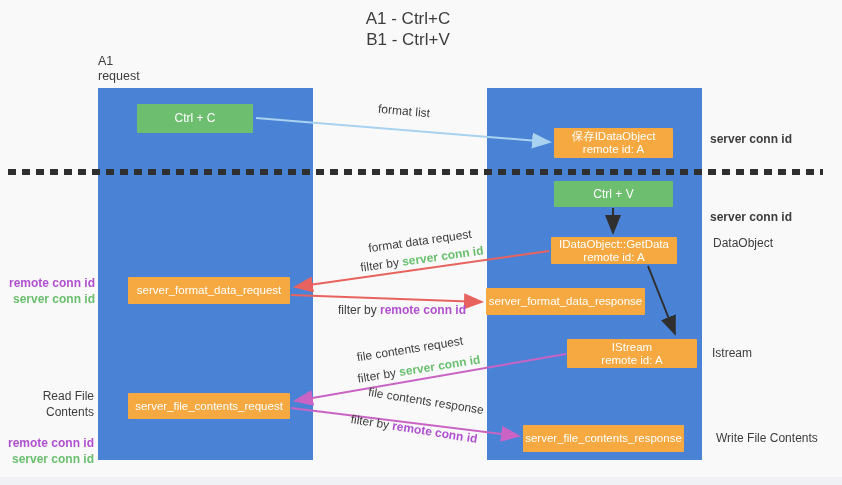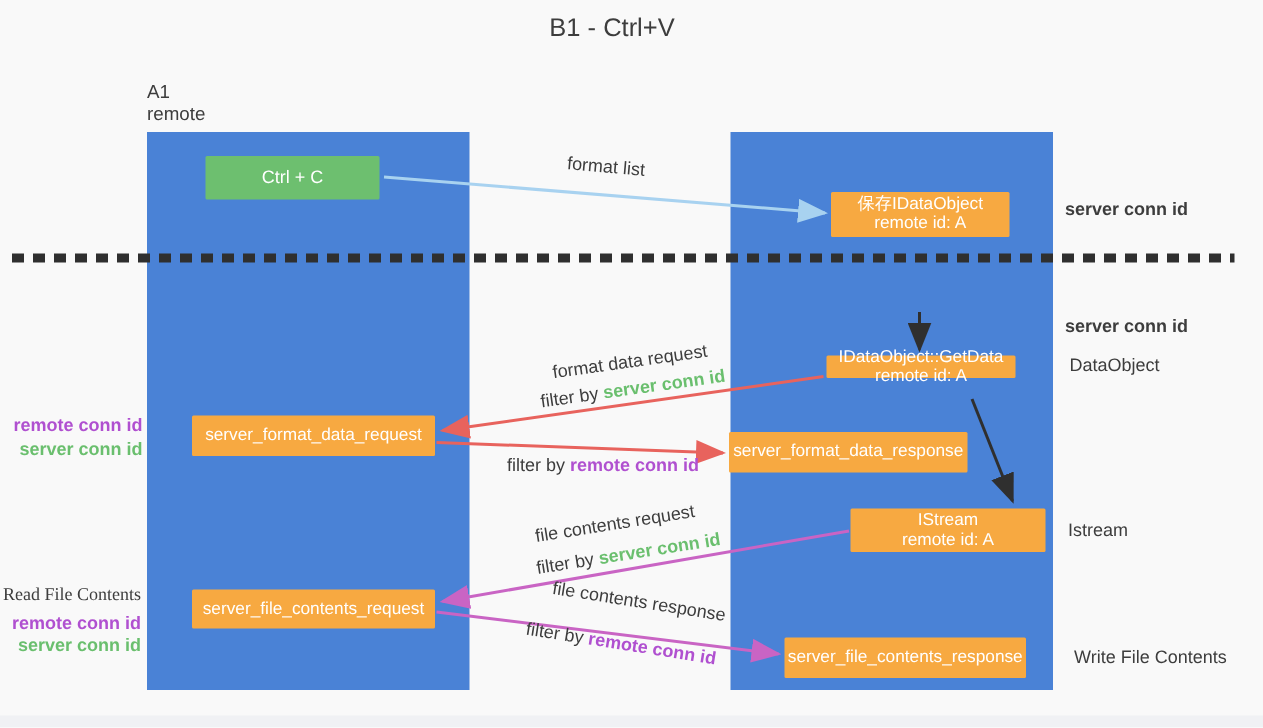--- a/index.html
+++ b/index.html
@@ -33,21 +33,21 @@
 
   .node{position:absolute;display:flex;flex-direction:column;align-items:center;
         justify-content:center;color:#fff;font-size:11.5px;line-height:13px;
         text-align:center;border-radius:1px;}
   .green{background:var(--box-green);}
   .orange{background:var(--box-orange);}
 
   .n-ctrl-c{left:137px;top:104px;width:116px;height:29px;font-size:12px;}
   .n-save{left:554px;top:128px;width:119px;height:30px;}
   .n-ctrl-v{left:554px;top:181px;width:119px;height:26px;font-size:12px;}
-  .n-getdata{left:551px;top:237px;width:126px;height:15px;}
+  .n-getdata{left:551px;top:237px;width:126px;height:27px;}
   .n-fmt-req{left:128px;top:277px;width:162px;height:27px;}
   .n-fmt-resp{left:486px;top:288px;width:159px;height:27px;}
   .n-istream{left:567px;top:339px;width:130px;height:29px;}
   .n-file-req{left:128px;top:393px;width:162px;height:26px;}
   .n-file-resp{left:523px;top:425px;width:161px;height:27px;}
 
   .dotted-line{position:absolute;left:8px;top:169px;width:815px;height:6px;z-index:5;
     background:repeating-linear-gradient(90deg,var(--arrow-black) 0 8px,transparent 8px 14px);}
 
   svg.arrows{position:absolute;left:0;top:0;z-index:4;pointer-events:none;}
@@ -67,52 +67,56 @@
   .lbl-fdresp{left:332px;top:281px;}
   .lbl-fdresp-filter{left:317px;top:303px;}
   .lbl-fcr{left:325px;top:342px;transform:rotate(-9deg);}
   .lbl-fcr-filter{left:334px;top:362px;transform:rotate(-9deg);}
   .lbl-fcresp{left:341px;top:394px;transform:rotate(9deg);}
   .lbl-fcresp-filter{left:329px;top:422px;transform:rotate(9deg);}
 
   .side-label{position:absolute;font-size:12px;line-height:15.5px;color:var(--text-gray);z-index:6;}
   .sl-left-mid{left:0;top:276px;width:95px;text-align:right;}
   .sl-left-bottom{left:0;top:389px;width:94px;text-align:right;}
-  .sl-left-bottom .first{margin-bottom:3px;font-family:Liberation Serif, serif;}
+  .sl-left-bottom .first{margin-bottom:16px;}
   .sl-right-conn-top{left:710px;top:132px;}
   .sl-right-conn-mid{left:710px;top:210px;}
   .sl-dataobject{left:713px;top:236px;}
   .sl-istream{left:712px;top:346px;}
   .sl-write{left:716px;top:431px;}
 
   .bottom-edge{position:absolute;left:0;bottom:0;width:842px;height:8px;background:#f0f1f4;}
 </style>
 </head>
 <body>
 
 <div class="canvas">
 
   <div class="title">
+    <div>A1 - Ctrl+C</div>
     <div>B1 - Ctrl+V</div>
   </div>
 
   <div class="lane-header hl">
     <div>A1</div>
-    <div>remote</div>
+    <div>request</div>
   </div>
 
   <div class="lane lane-left"></div>
   <div class="lane lane-right"></div>
 
   <div class="node green n-ctrl-c">
     <span>Ctrl + C</span>
   </div>
   <div class="node orange n-save">
     <span>保存IDataObject</span>
     <span>remote id: A</span>
+  </div>
+  <div class="node green n-ctrl-v">
+    <span>Ctrl + V</span>
   </div>
   <div class="node orange n-getdata">
     <span>IDataObject::GetData</span>
     <span>remote id: A</span>
   </div>
   <div class="node orange n-fmt-req">
     <span>server_format_data_request</span>
   </div>
   <div class="node orange n-fmt-resp">
     <span>server_format_data_response</span>

